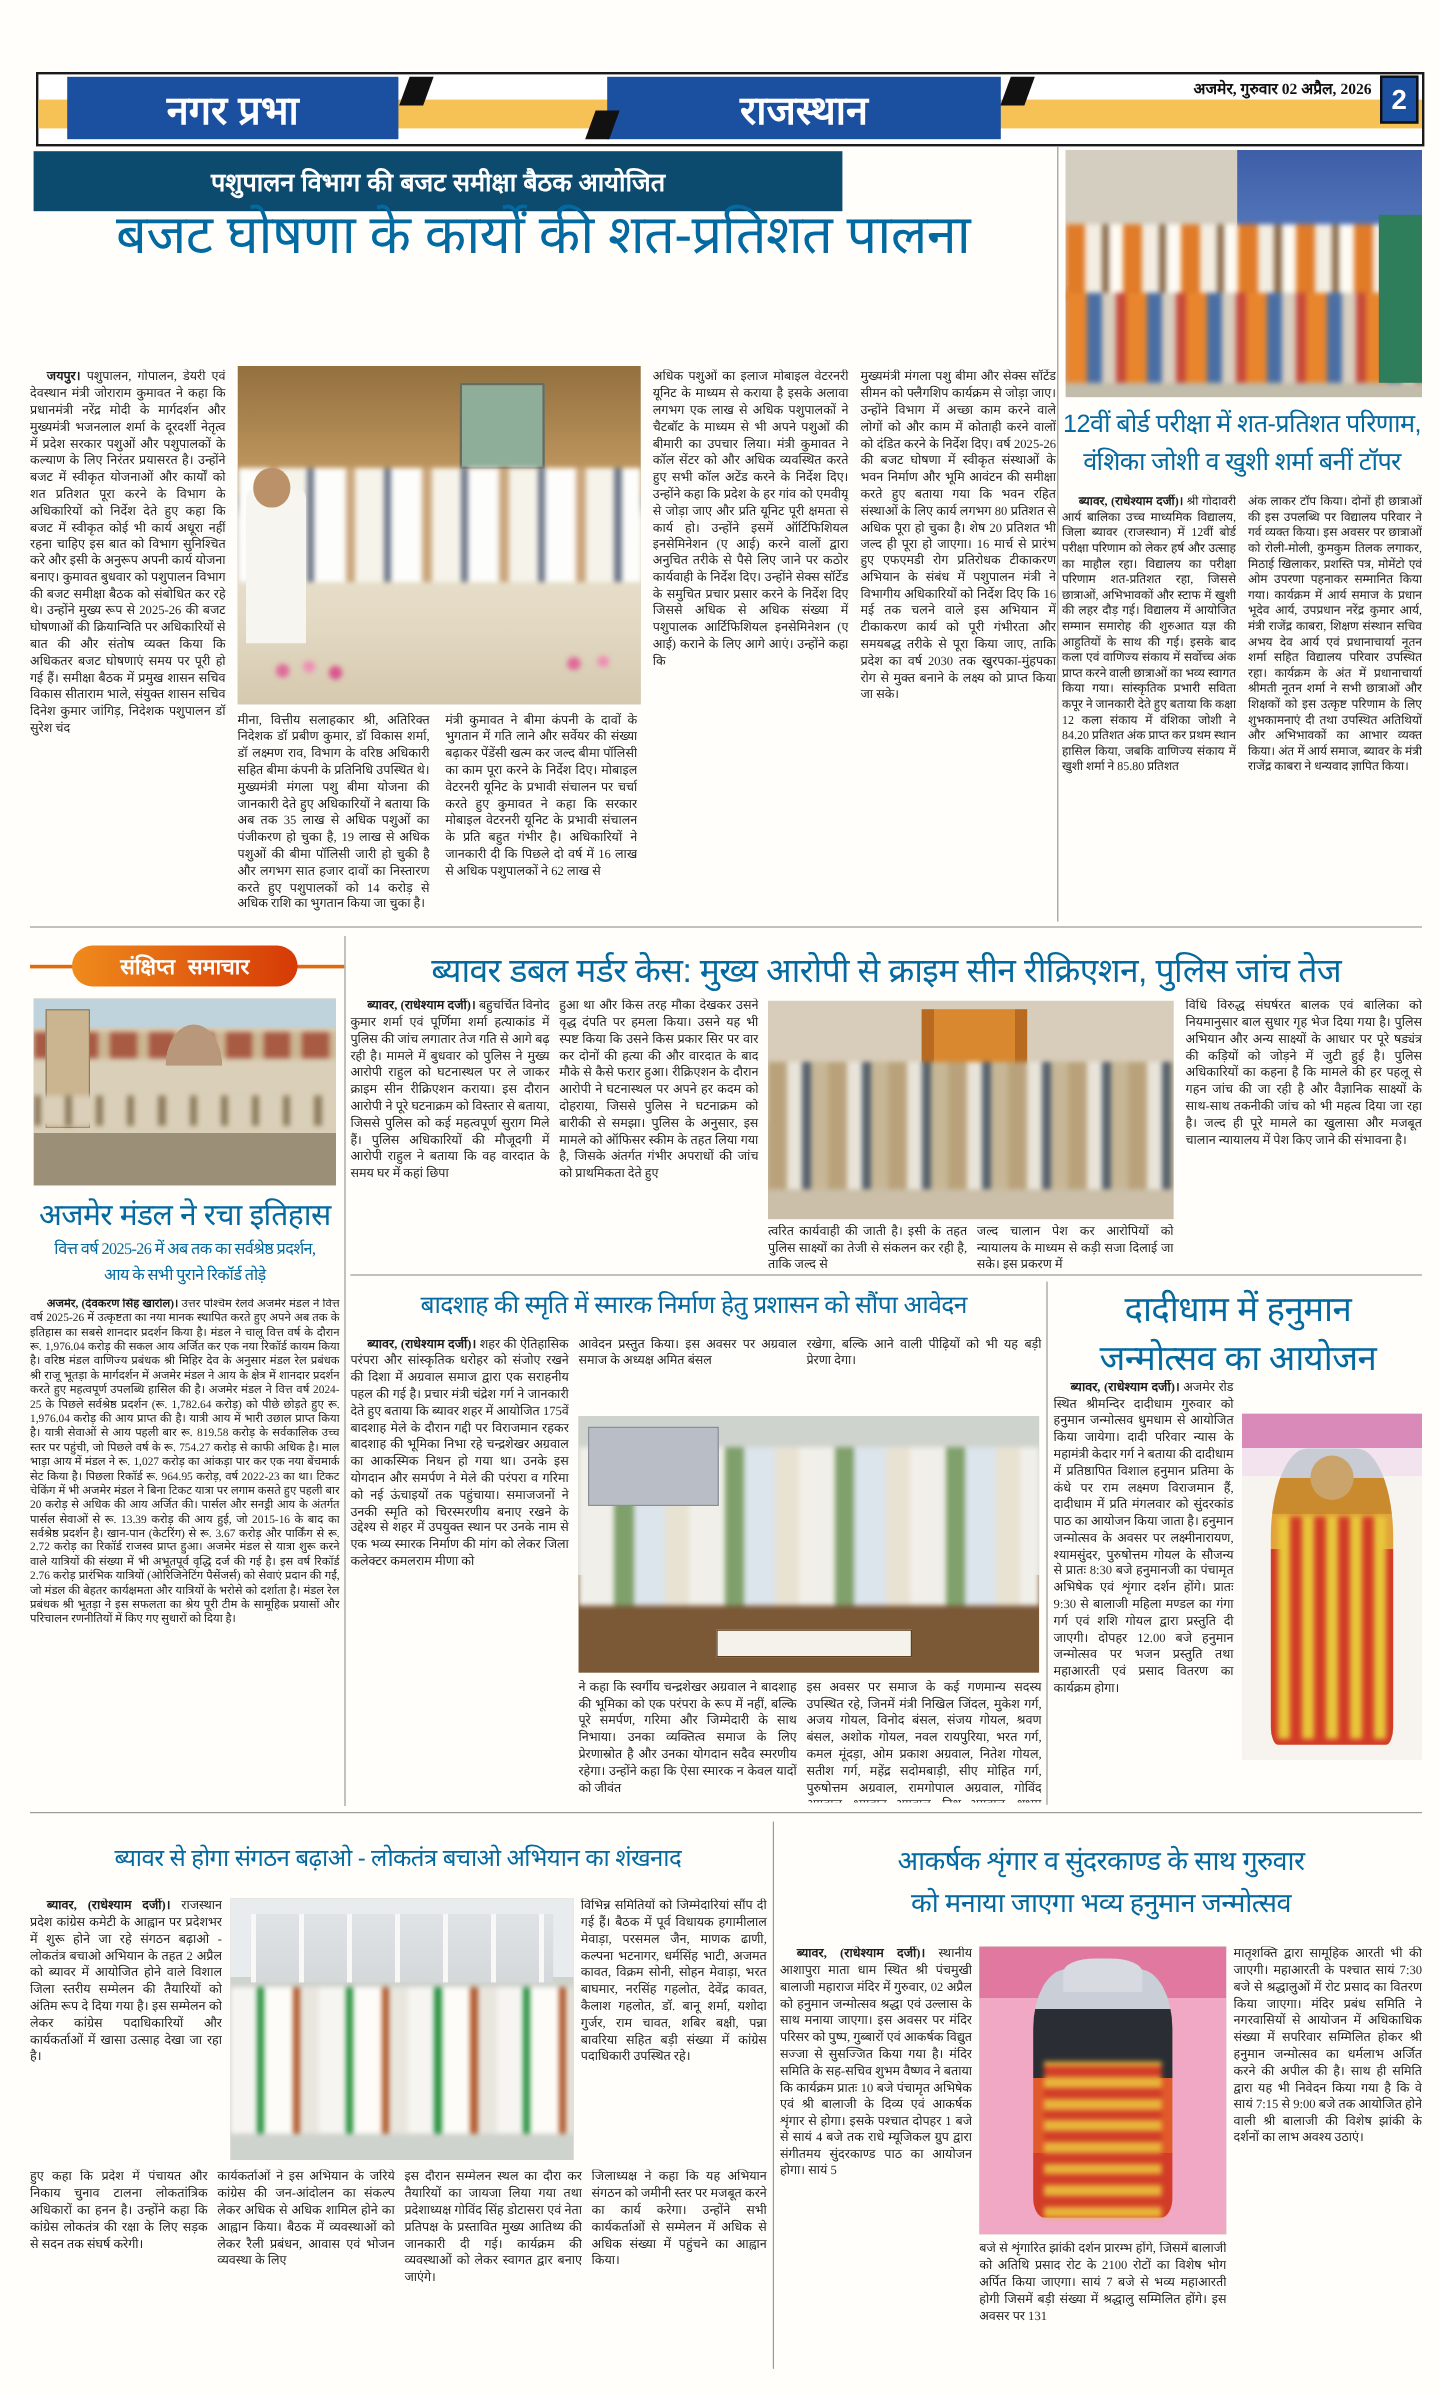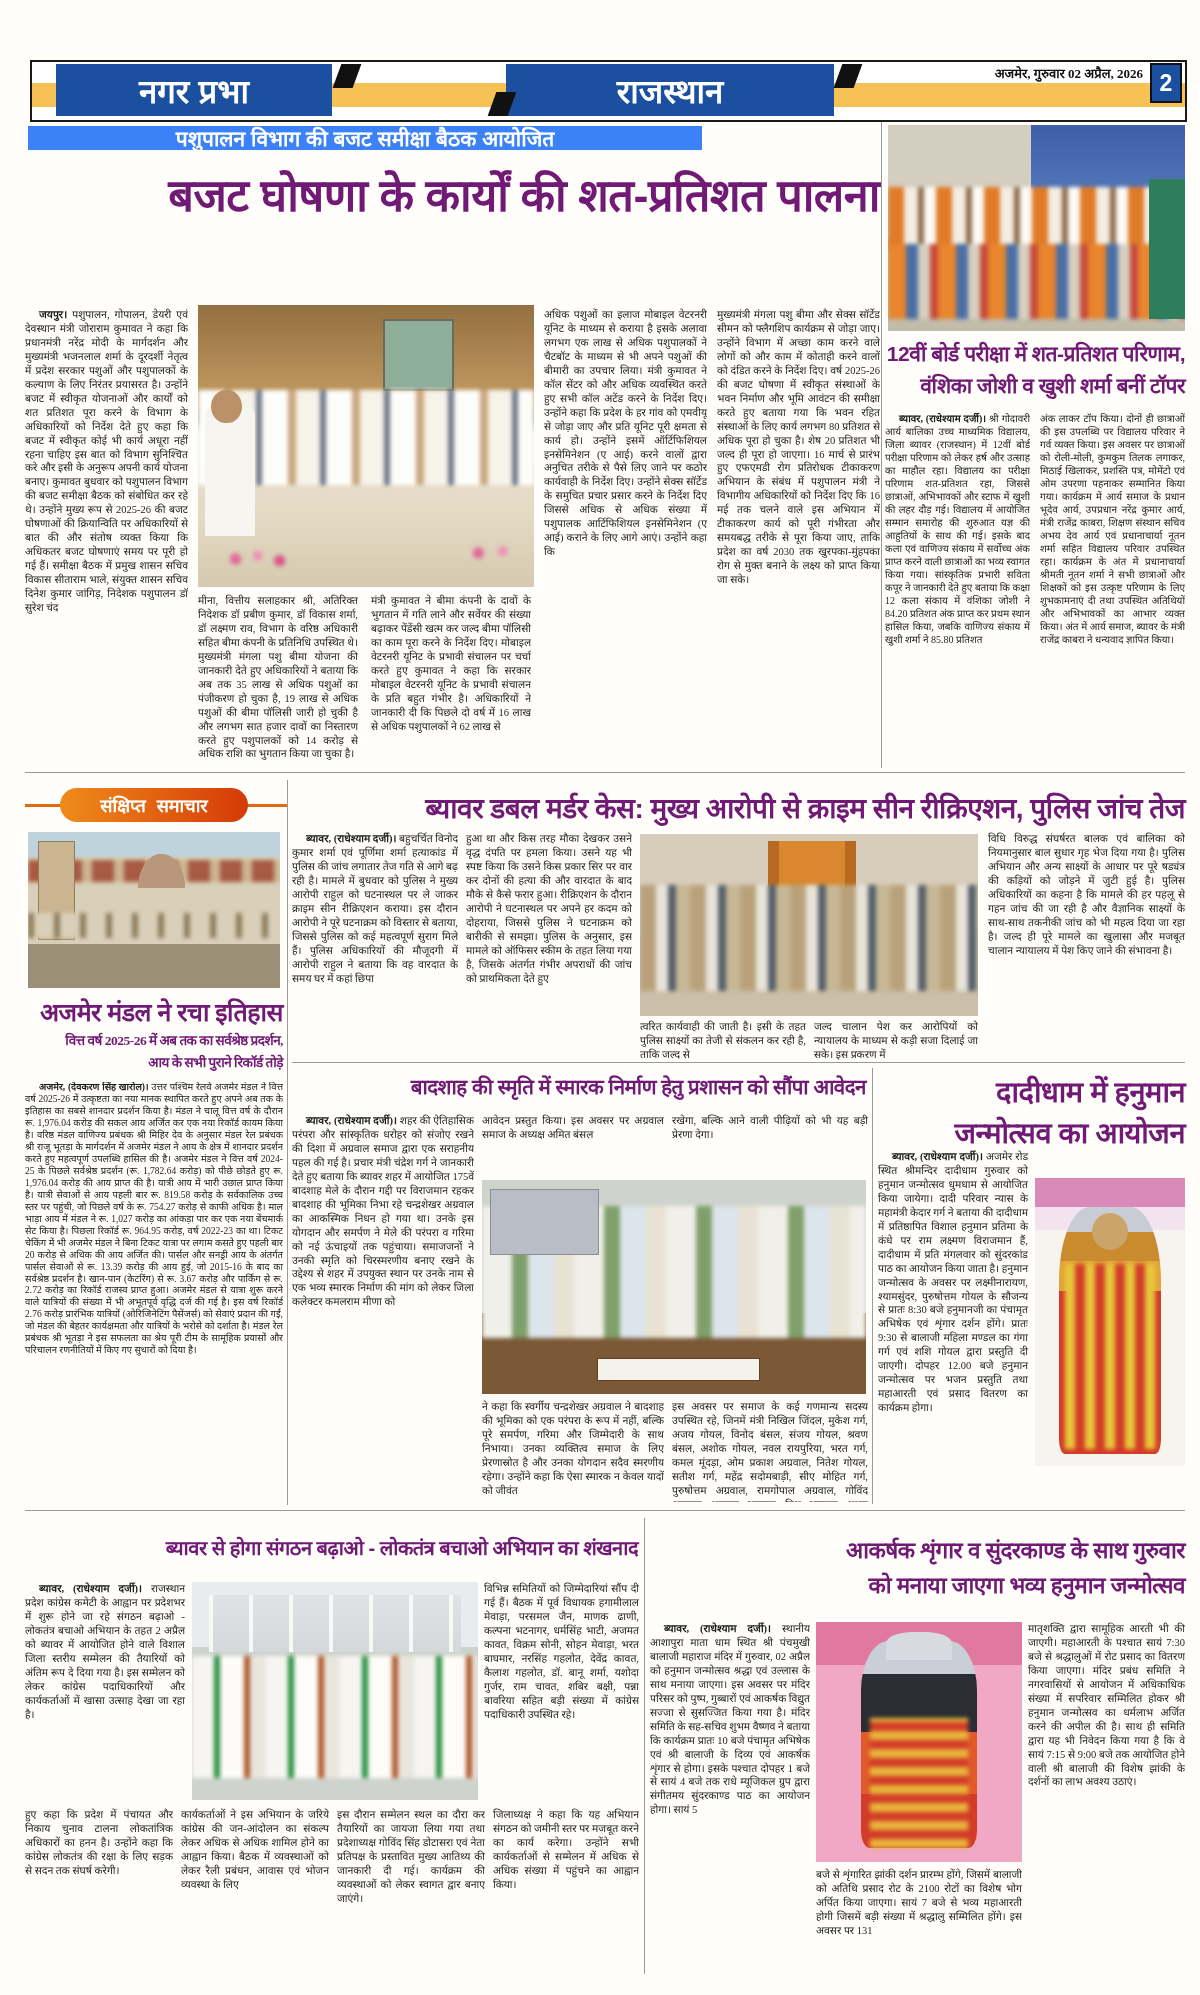--- a/index.html
+++ b/index.html
@@ -1,40 +1,40 @@
 <!DOCTYPE html>
 <html><head>
 <meta charset="utf-8">
 <style>
   html,body{margin:0;padding:0;background:#e9e7e1;}
   .page{position:relative;width:1200px;height:1995px;margin:0 auto;background:#fffefa;
         font-family:"Liberation Serif",serif;color:#1c1c1c;overflow:hidden;}
-  .hl{position:absolute;font-family:"Liberation Sans",sans-serif;font-weight:bold;
-      color:#701a75;text-align:right;letter-spacing:-0.5px;}
+  .hl{position:absolute;font-family:"Liberation Sans",sans-serif;font-weight:normal;
+      color:#0369a1;text-align:center;letter-spacing:-0.5px;}
   .col{position:absolute;font-size:10.5px;line-height:1.33;text-align:justify;
        color:#1d1d1d;overflow:hidden;word-break:break-word;}
   .s9{font-size:9.5px;line-height:1.26;}
   .s10{font-size:10px;line-height:1.3;}
   .byl{font-weight:bold;}
   .ind{text-indent:14px;}
   .vr{position:absolute;width:1px;background:#9a9a96;}
   .hr{position:absolute;height:1px;background:#9a9a96;}
   
   .mast{position:absolute;left:30px;top:60px;width:1153px;height:58px;
         border:2px solid #1a1a1a;background:#fff;}
   .band{position:absolute;left:0;top:21px;width:100%;height:24px;background:#f6c155;}
   .brand{position:absolute;top:2px;height:52px;background:#1b4fa0;color:#fff;
          font-family:"Liberation Sans",sans-serif;font-weight:bold;font-size:33px;
          display:flex;align-items:center;justify-content:center;}
   .notch{position:absolute;width:20px;height:24px;background:#111;transform:skewX(-20deg);}
   .pagenum{position:absolute;right:3px;top:1px;width:28px;height:36px;background:#1b4fa0;
            border:2px solid #111;color:#fff;font-family:"Liberation Sans",sans-serif;
            font-weight:bold;font-size:23px;display:flex;align-items:center;justify-content:center;}
   .dateline-top{position:absolute;right:42px;top:2px;font-size:13px;font-weight:bold;color:#111;}
-  .kicker{position:absolute;left:28px;top:126px;width:674px;height:24px;background:#3b82f6;
+  .kicker{position:absolute;left:28px;top:126px;width:674px;height:50px;background:#0c4a6e;
           color:#fff;font-family:"Liberation Sans",sans-serif;font-weight:bold;font-size:21px;
           display:flex;align-items:center;justify-content:center;}
   
   .pill{position:absolute;left:60px;top:788px;width:188px;height:34px;border-radius:17px;
         background:linear-gradient(90deg,#ef8b1c,#d63a06);color:#fff;
         font-family:Liberation Mono, monospace;font-weight:bold;font-size:18px;
         display:flex;align-items:center;justify-content:center;}
   .pill-line{position:absolute;left:25px;top:804px;width:262px;height:3px;background:#e06a10;}
   
   .ph{position:absolute;overflow:hidden;background:#d8d2c6;}

